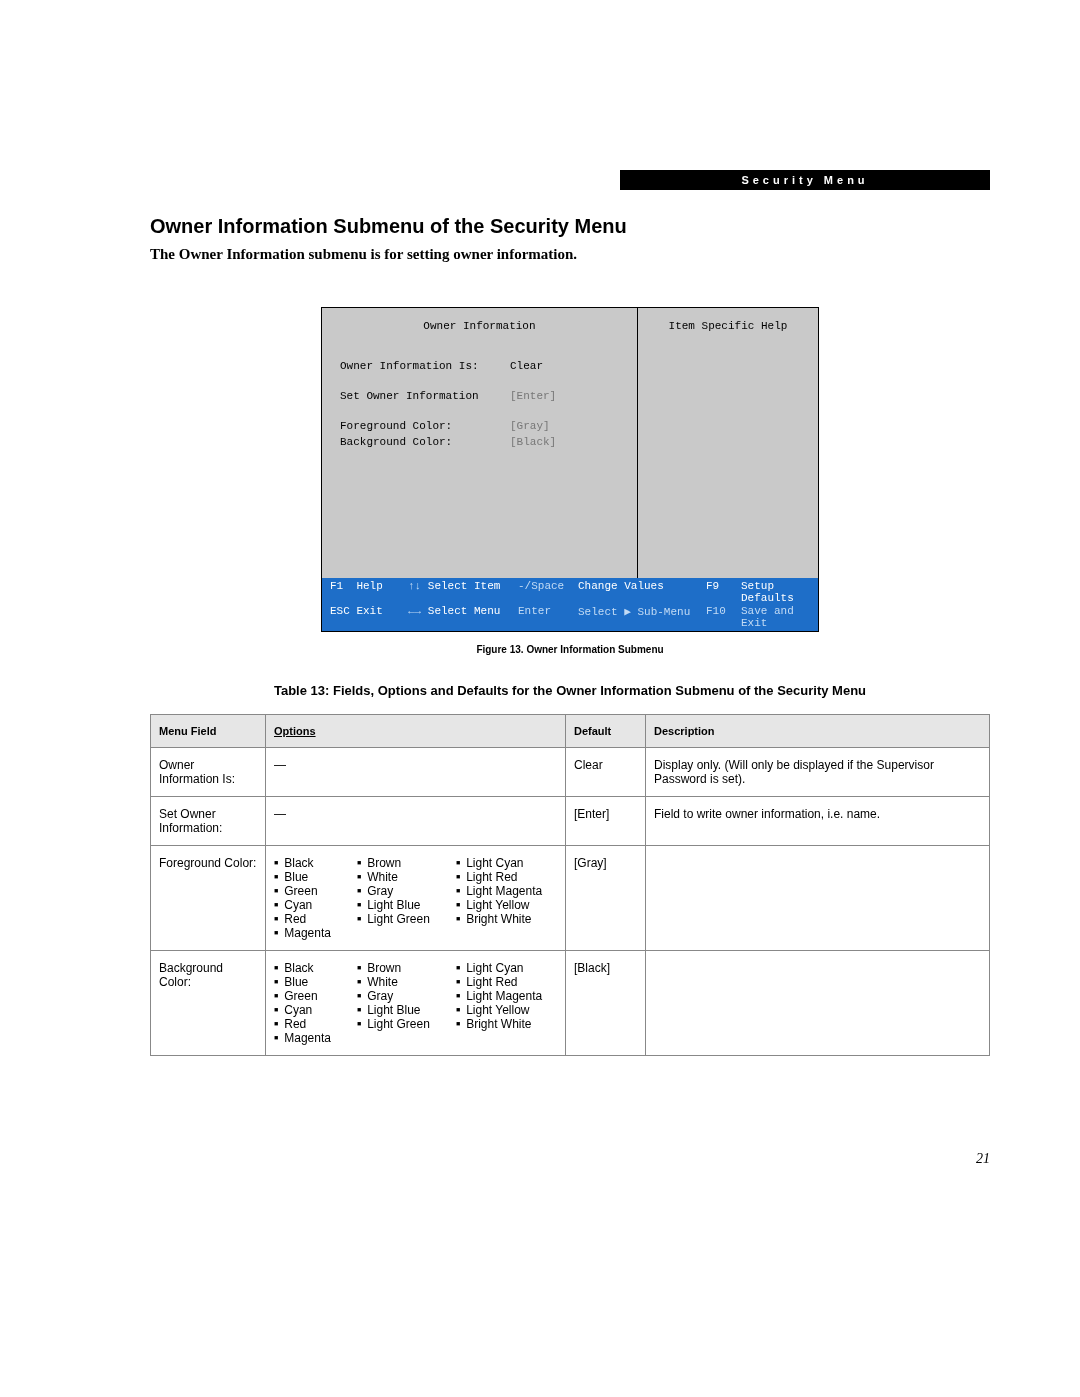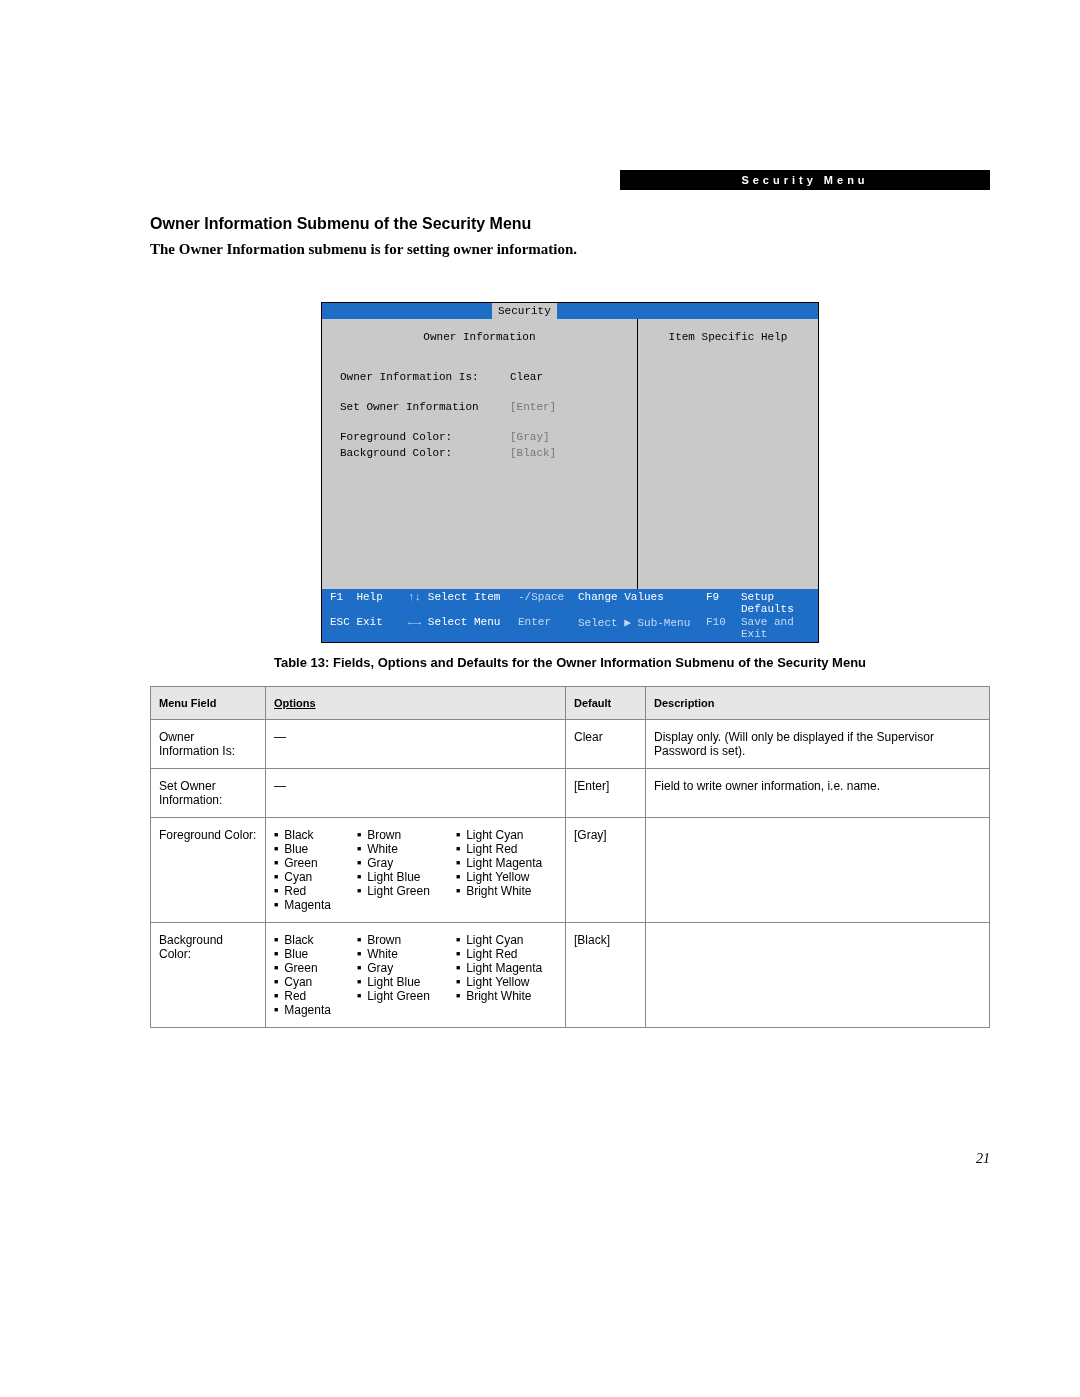--- a/index.html
+++ b/index.html
@@ -28,21 +28,21 @@
       letter-spacing: 4px;
       text-align: center;
       line-height: 20px;
     }
     .content {
       padding-top: 45px;
     }
     .section-title {
       font-family: Arial, sans-serif;
       font-weight: bold;
-      font-size: 16px;
+      font-size: 20px;
       margin-bottom: 8px;
     }
     .body-text {
       font-size: 15px;
       margin-bottom: 44px;
       font-weight: bold;
     }
     .bios-box {
       width: 498px;
       margin: 0 auto 12px auto;
@@ -171,24 +171,20 @@
 <body>
 
 <div class="header-bar">Security Menu</div>
 
 <div class="page">
   <div class="content">
     <div class="section-title">Owner Information Submenu of the Security Menu</div>
     <div class="body-text">The Owner Information submenu is for setting owner information.</div>
 
     <div class="bios-box">
-      <div class="bios-tabs">
-        <span class="bios-tab-spacer"></span>
-        <span class="bios-tab">Security</span>
-      </div>
       <div class="bios-body">
         <div class="bios-left">
           <div class="bios-left-title">Owner Information</div>
           <div class="bios-row">
             <div class="bios-label">Owner Information Is:</div>
             <div class="bios-value">Clear</div>
           </div>
           <div class="bios-spacer"></div>
           <div class="bios-row">
             <div class="bios-label">Set Owner Information</div>
@@ -217,20 +213,21 @@
         <div>Setup Defaults</div>
         <div><span class="key">ESC</span>&nbsp;<span>Exit</span></div>
         <div><span class="dim">←→</span>&nbsp;<span>Select Menu</span></div>
         <div class="dim">Enter</div>
         <div class="dim">Select ▶ Sub-Menu</div>
         <div class="dim">F10</div>
         <div class="dim">Save and Exit</div>
       </div>
     </div>
 
+    <div class="figure-caption">Figure 13.   Owner Information Submenu</div>
     <div class="table-title">Table 13: Fields, Options and Defaults for the Owner Information Submenu of the Security Menu</div>
 
     <table class="fields">
       <thead>
         <tr>
           <th class="col-menu">Menu Field</th>
           <th class="col-options">Options</th>
           <th class="col-default">Default</th>
           <th>Description</th>
         </tr>

